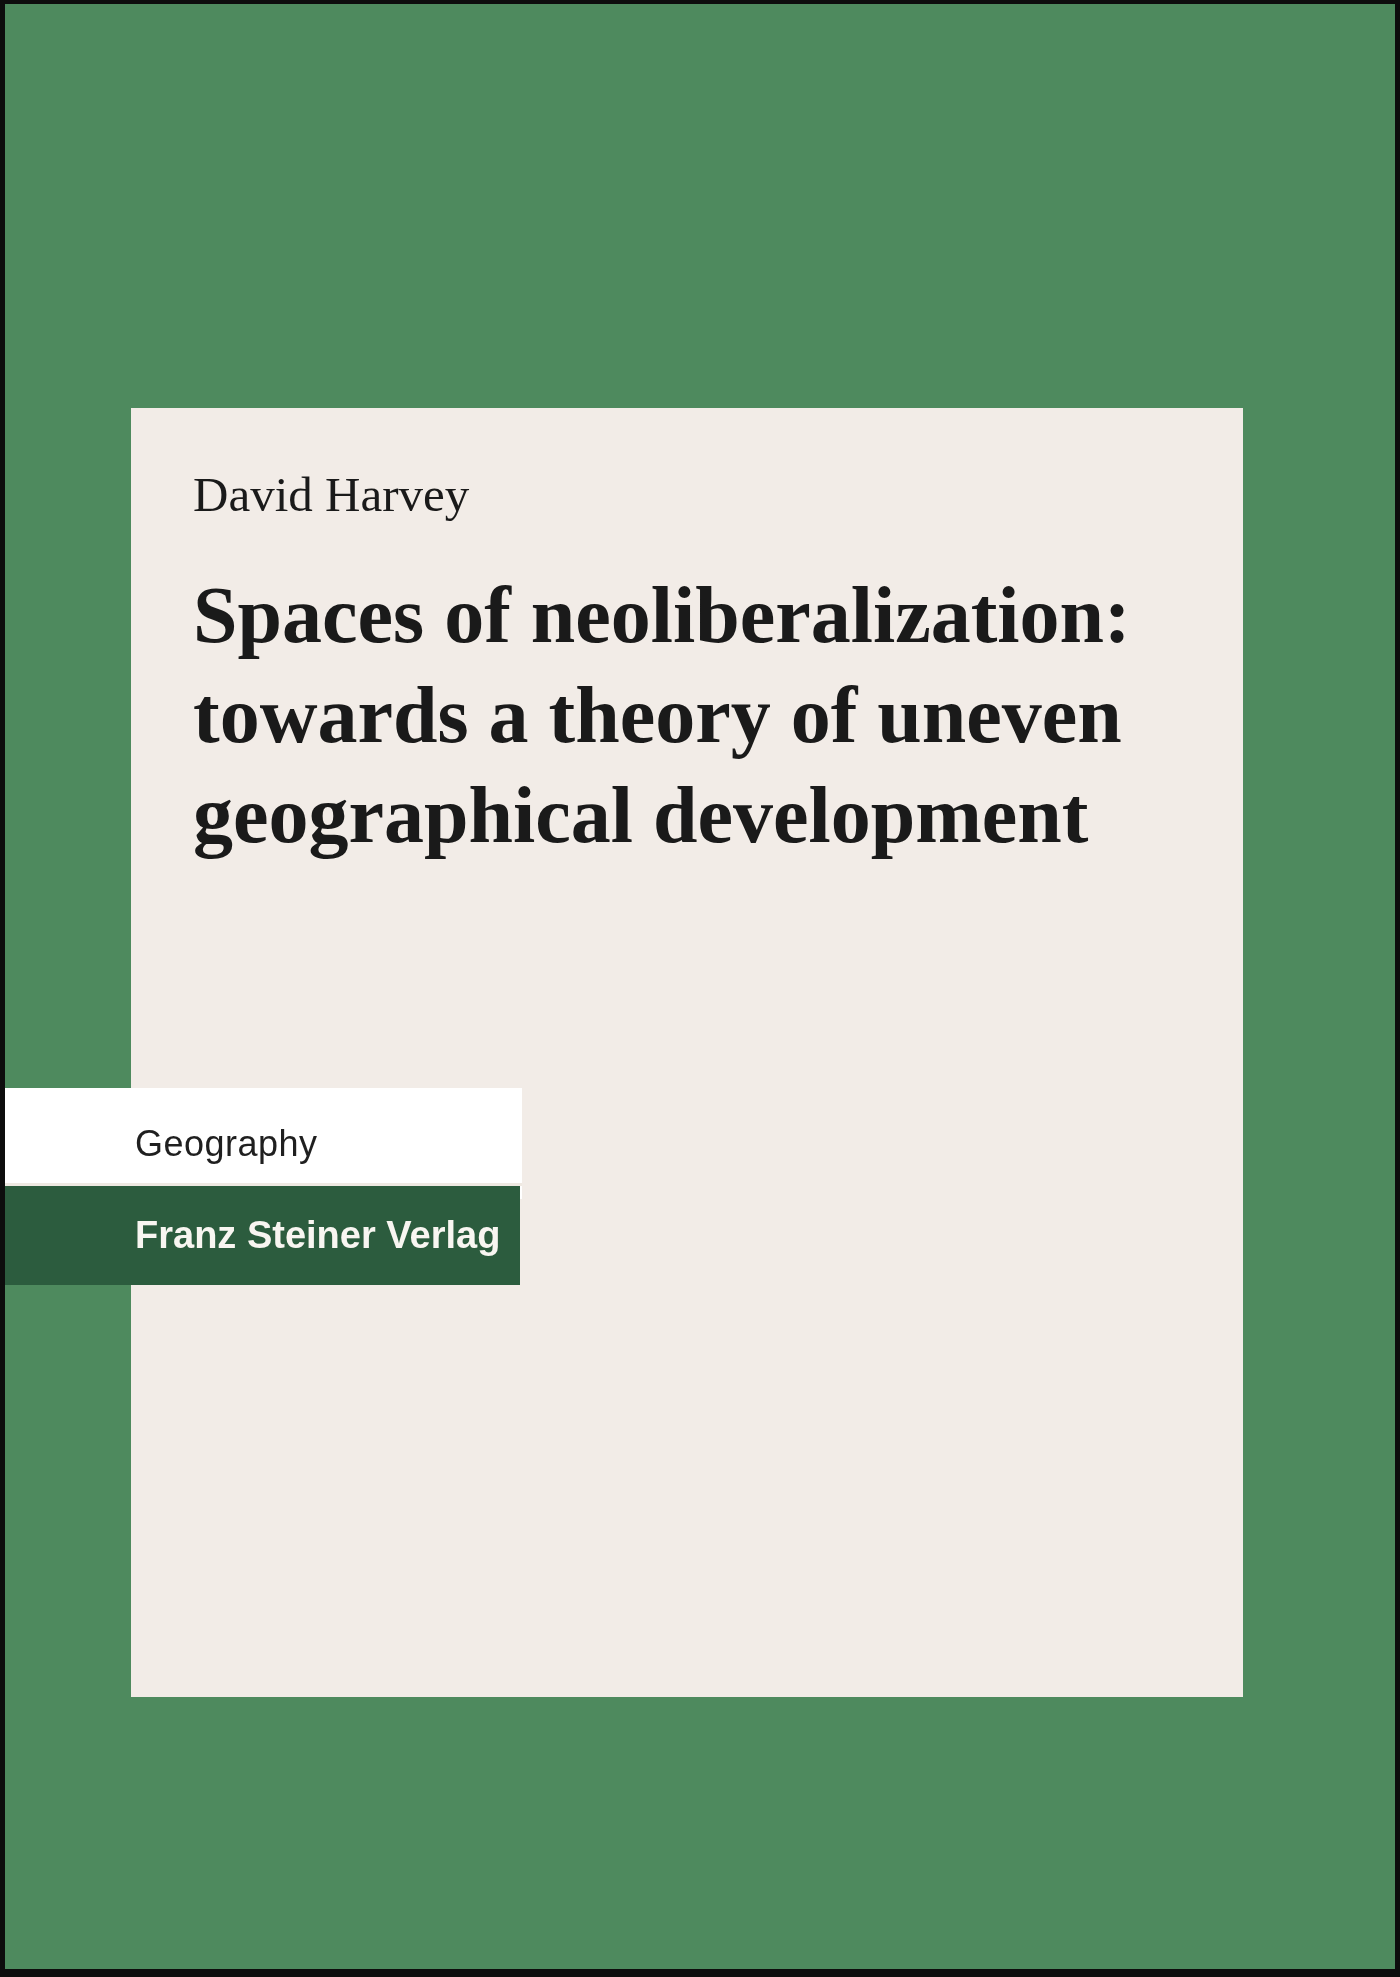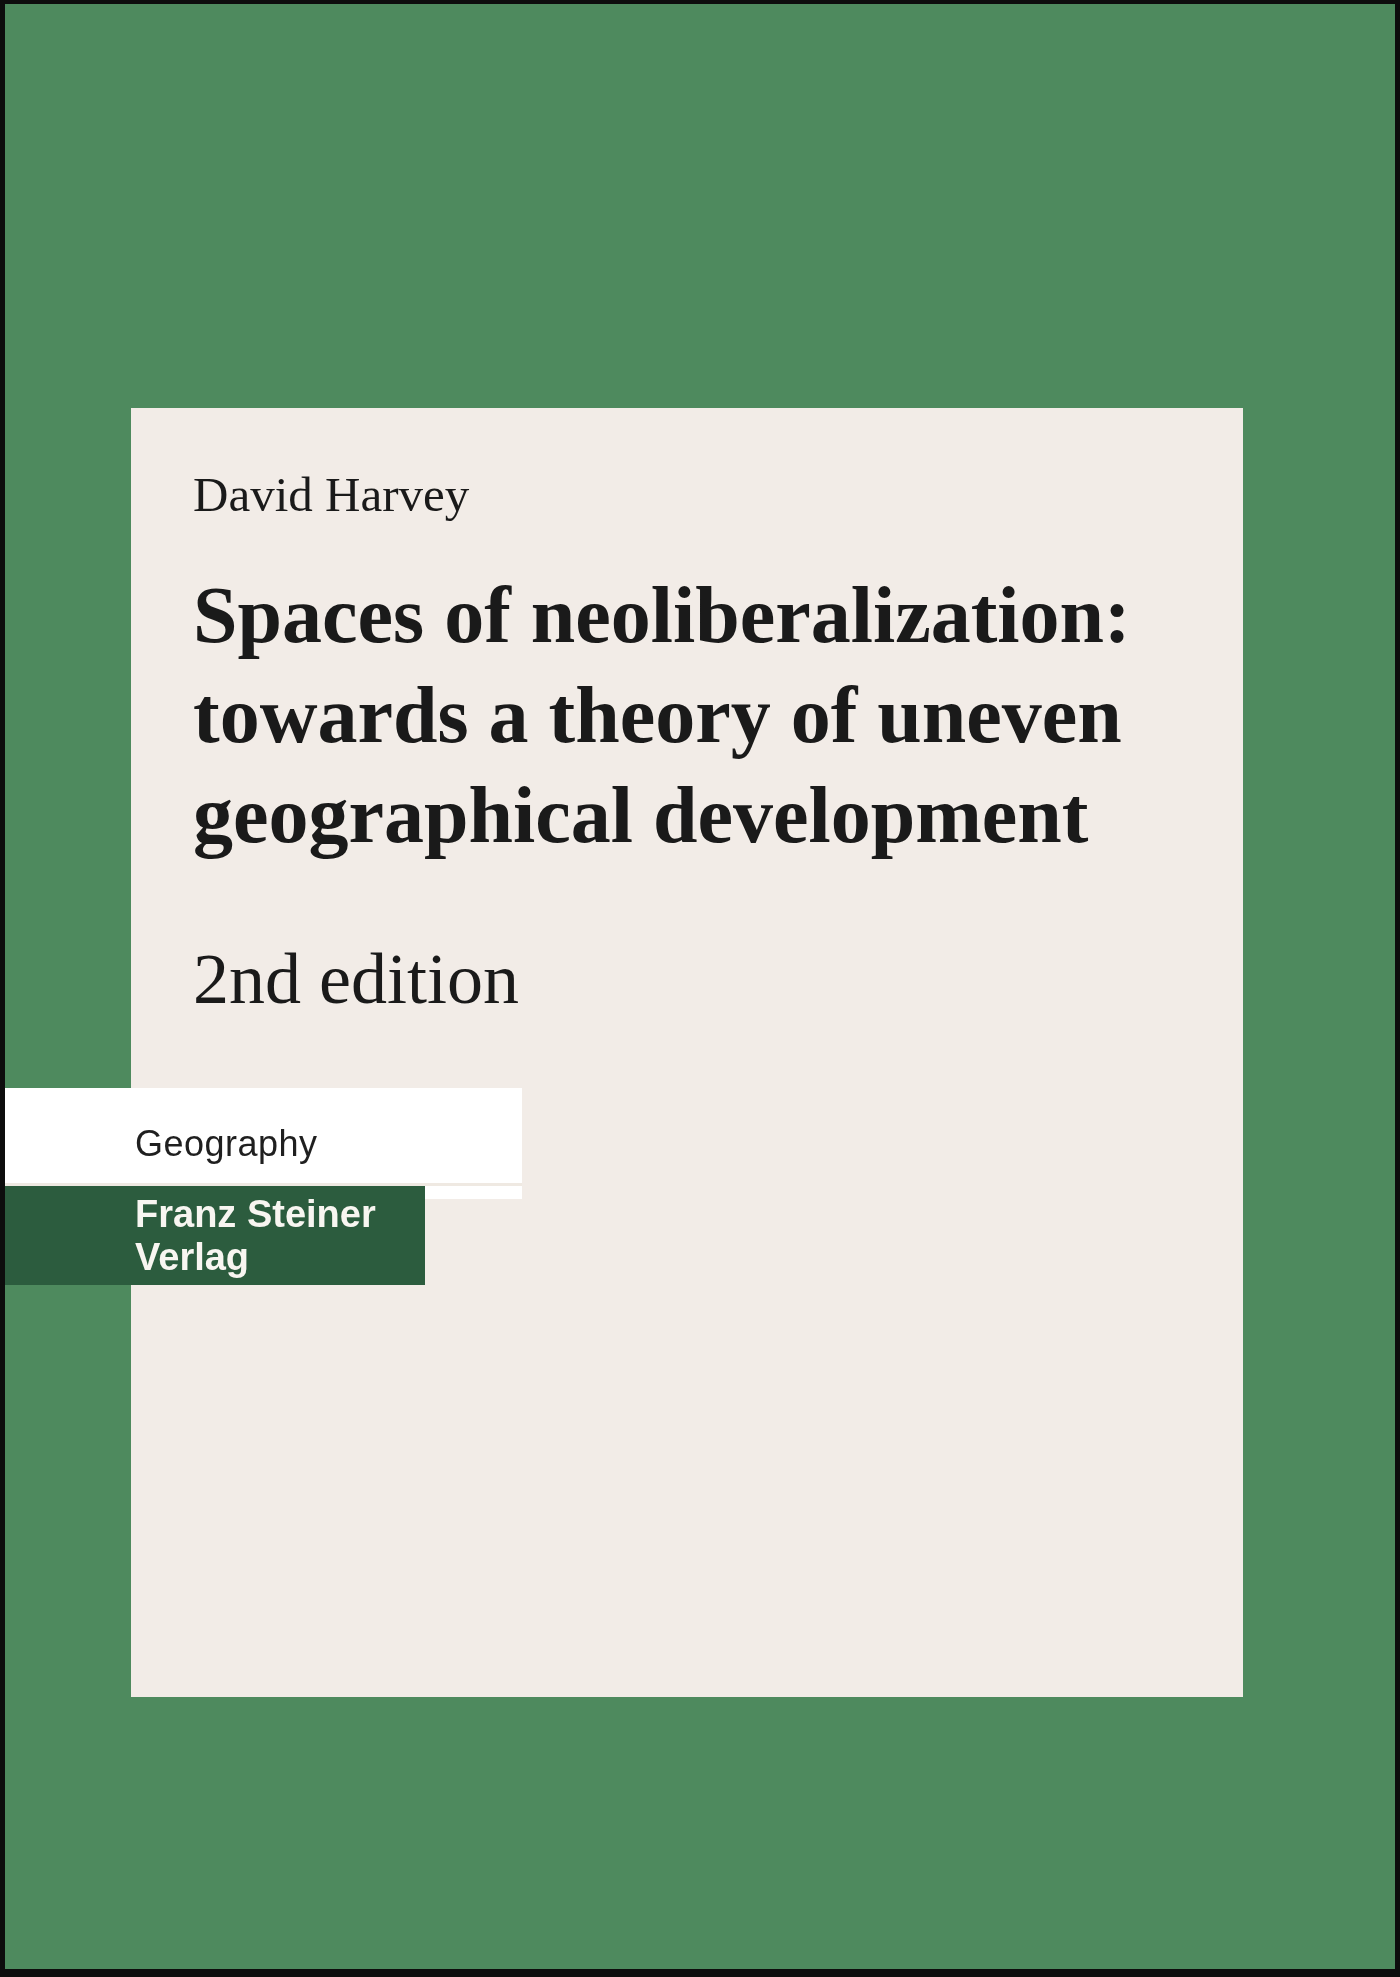--- a/index.html
+++ b/index.html
@@ -70,21 +70,21 @@
   .band-gap {
     position: absolute;
     left: 0; top: 1179px;
     width: 517px; height: 3px;
     background: var(--band-gap, #efe9e2);
   }
 
   .band-dark {
     position: absolute;
     left: 0; top: 1182px;
-    width: 420px; height: 99px;
+    width: 515px; height: 99px;
     background: var(--band-dark-green, #2c5c3e);
     display: flex; align-items: center;
     box-sizing: border-box;
     padding-left: 130px;
     font-family: "Liberation Sans", sans-serif;
     font-weight: 700;
     font-size: 38px;
     color: var(--publisher-text, #f8f6f1);
   }
 </style>
@@ -97,21 +97,20 @@
     <div class="card"></div>
 
     <div class="author">David Harvey</div>
 
     <div class="title">
       <div>Spaces of neoliberalization:</div>
       <div>towards a theory of uneven</div>
       <div>geographical development</div>
     </div>
 
-    <div class="edition">2nd edition</div>
 
     <div class="band-white">
       <span>Geography</span>
     </div>
 
     <div class="band-gap"></div>
 
     <div class="band-dark">
       <span>Franz Steiner Verlag</span>
     </div>

